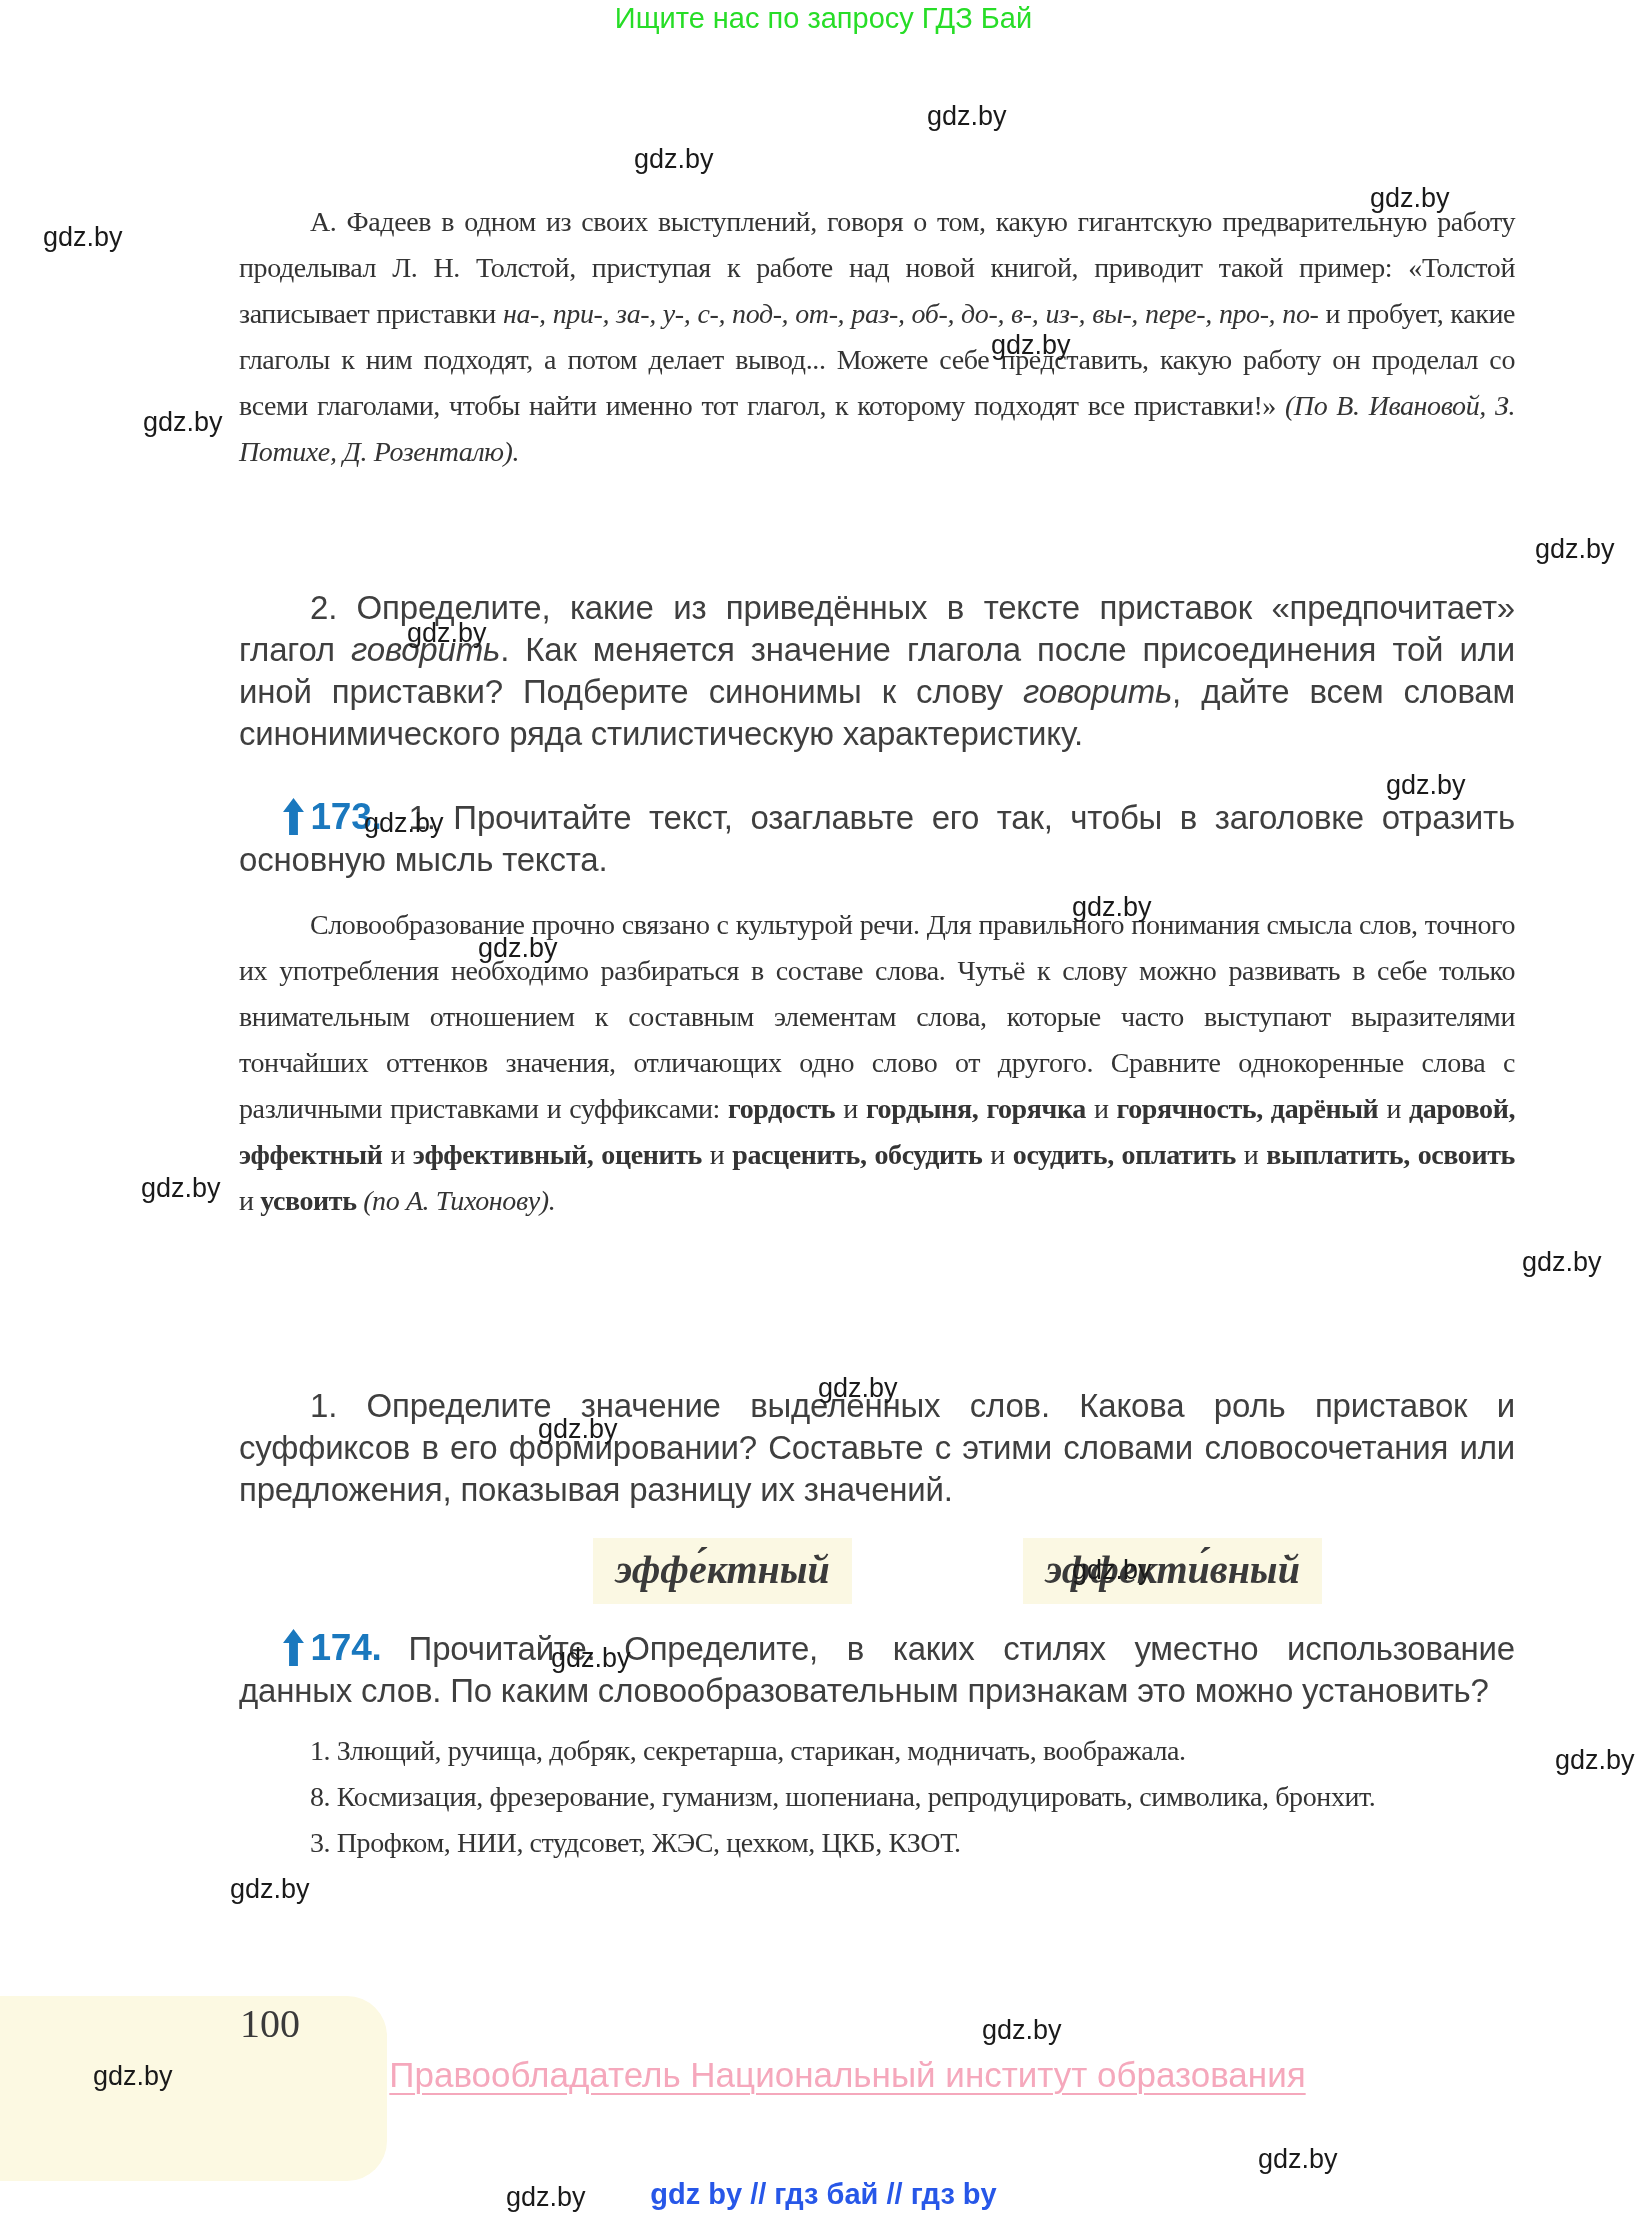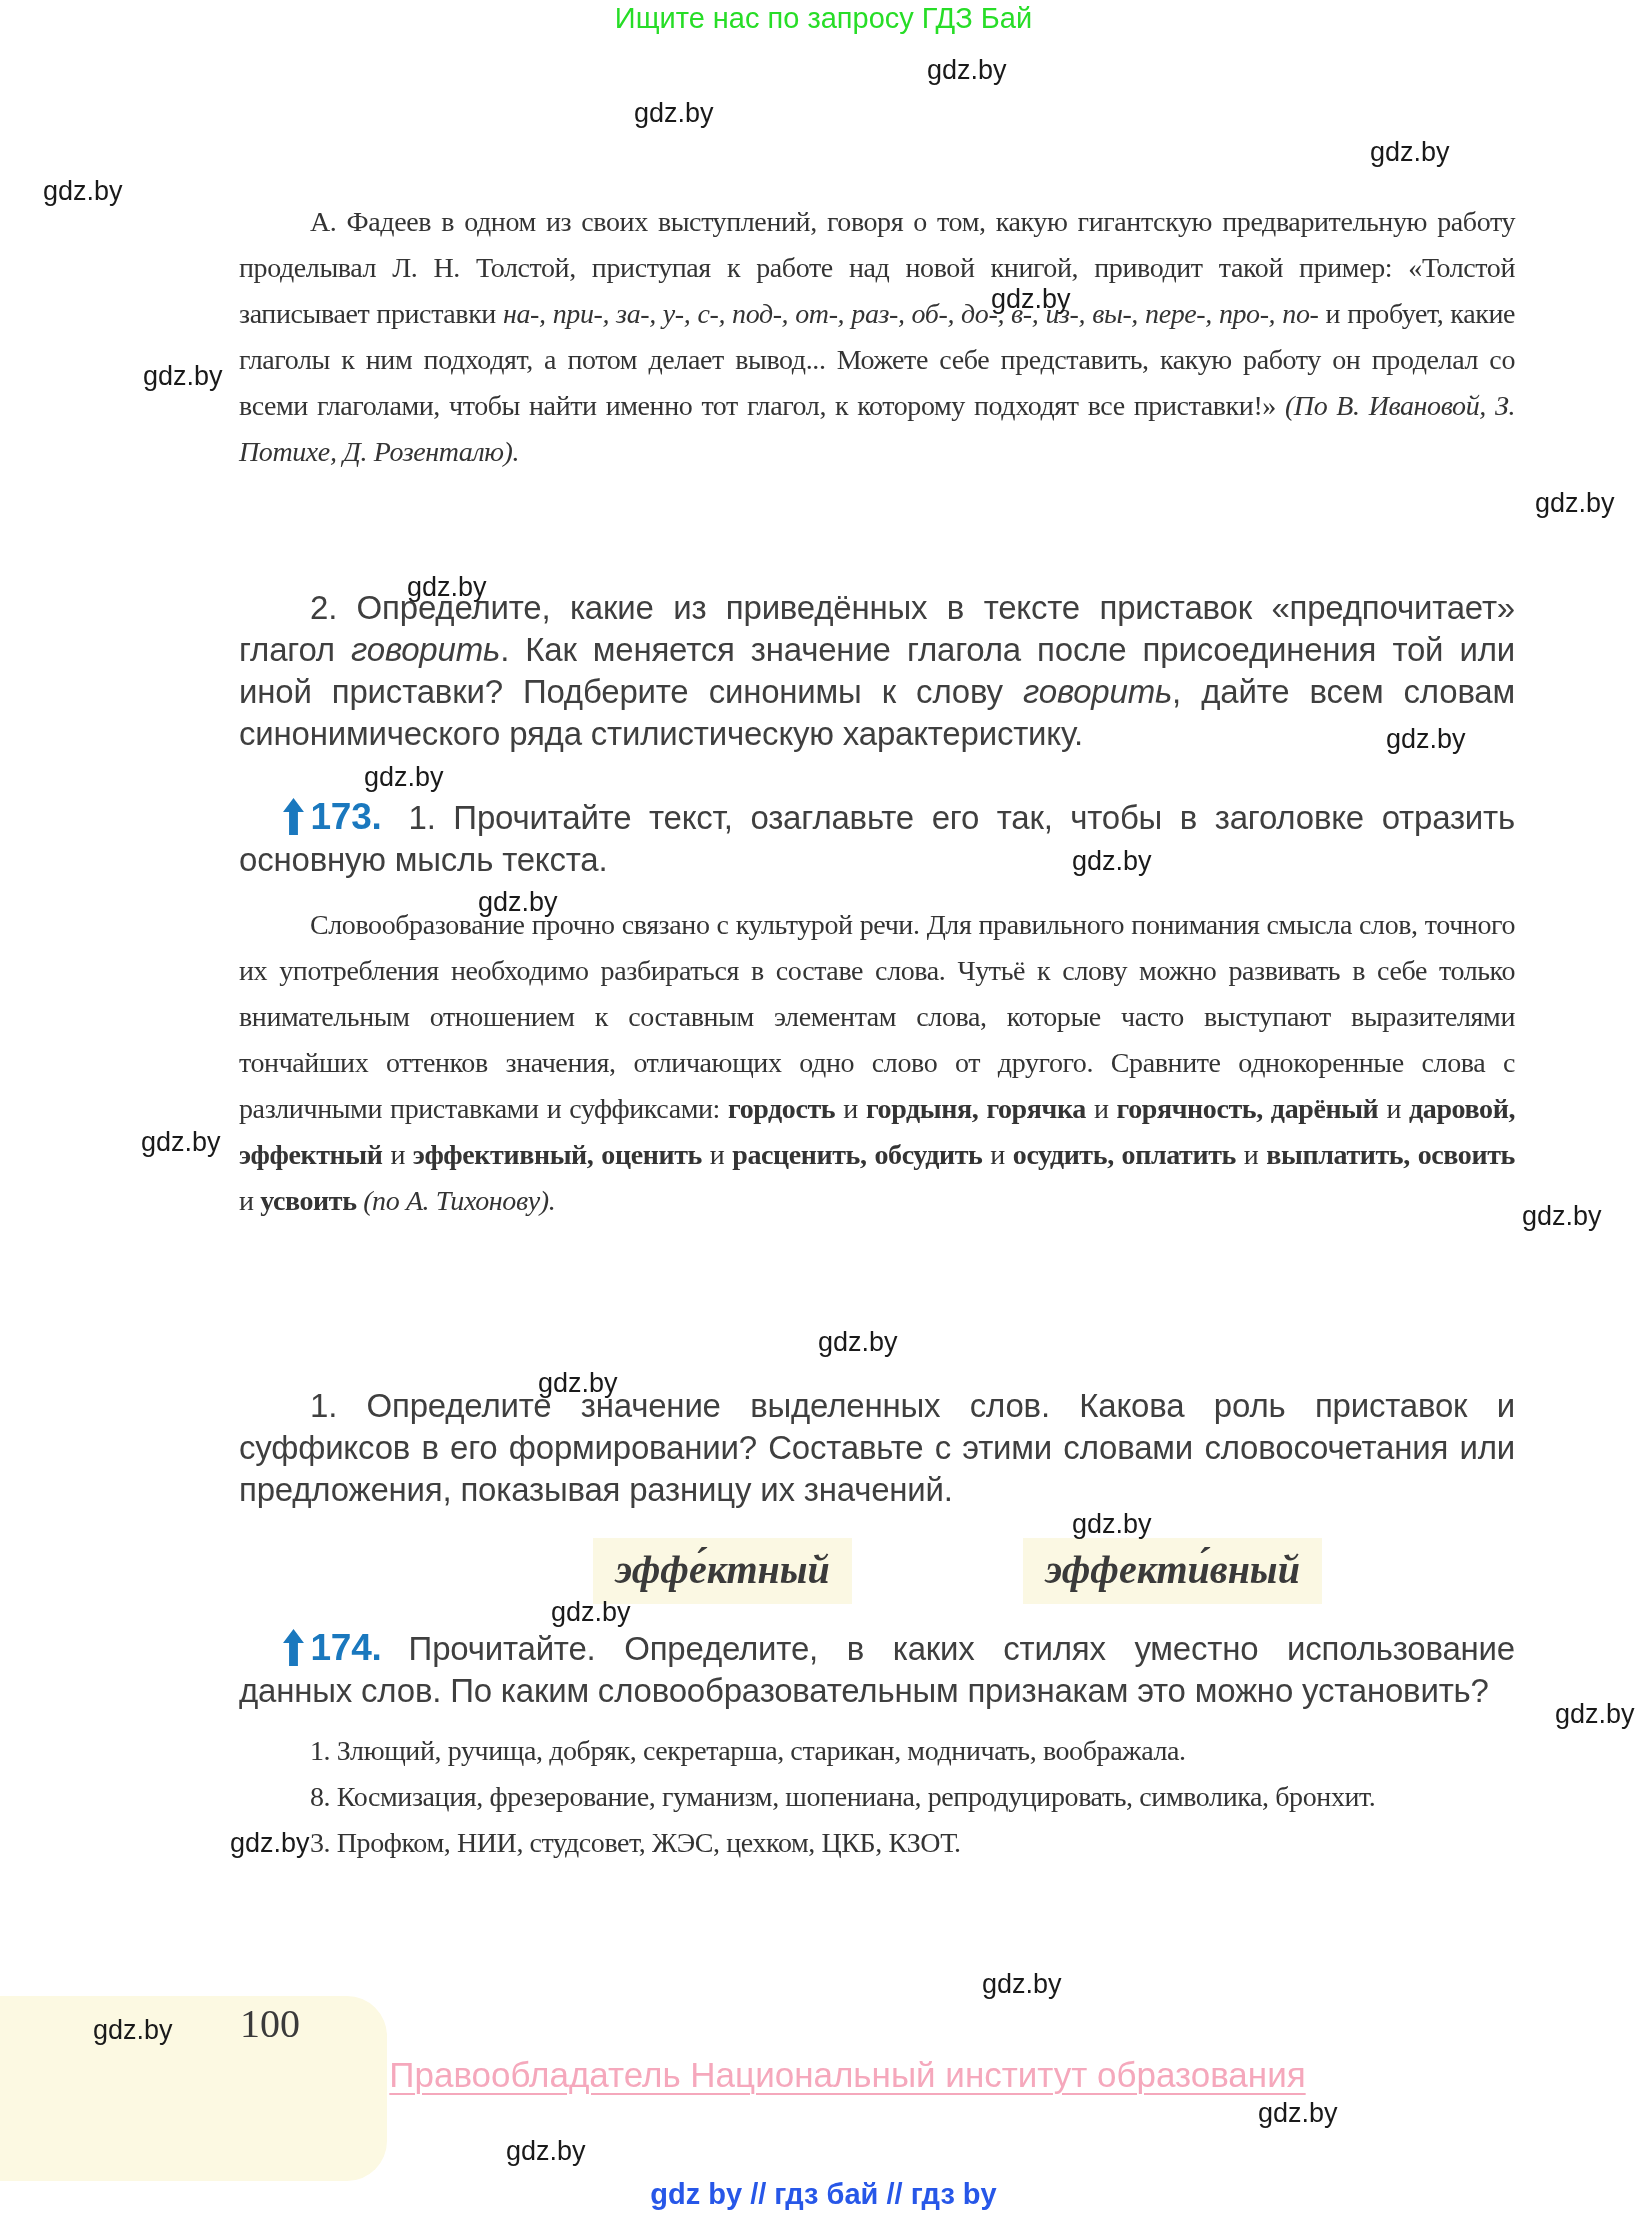--- a/index.html
+++ b/index.html
@@ -22,21 +22,21 @@
   .it{font-style:italic;}
   .bd{font-weight:bold;}
   
   .banner{
     position:absolute;top:2.4px;left:0;width:100%;text-align:center;
     font-family:"Liberation Sans",sans-serif;font-size:29px;color:var(--green,#27dd27);
   }
   
   .wm{
     position:absolute;font-family:"Liberation Sans",sans-serif;font-size:27px;
-    color:var(--watermark,#1a1a1a);z-index:6;white-space:nowrap;
+    color:var(--watermark,#1a1a1a);z-index:6;white-space:nowrap;margin-top:46px;
   }
   
   .exmark{margin-left:44px;margin-right:27px;white-space:nowrap;}
   .exnum{
     font-weight:bold;font-size:37px;color:var(--ex-blue,#1a78be);
     font-family:"Liberation Sans",sans-serif;margin-left:6.4px;
   }
   .arrow{vertical-align:-5.6px;color:var(--ex-blue,#1a78be);}
   
   .dword{

